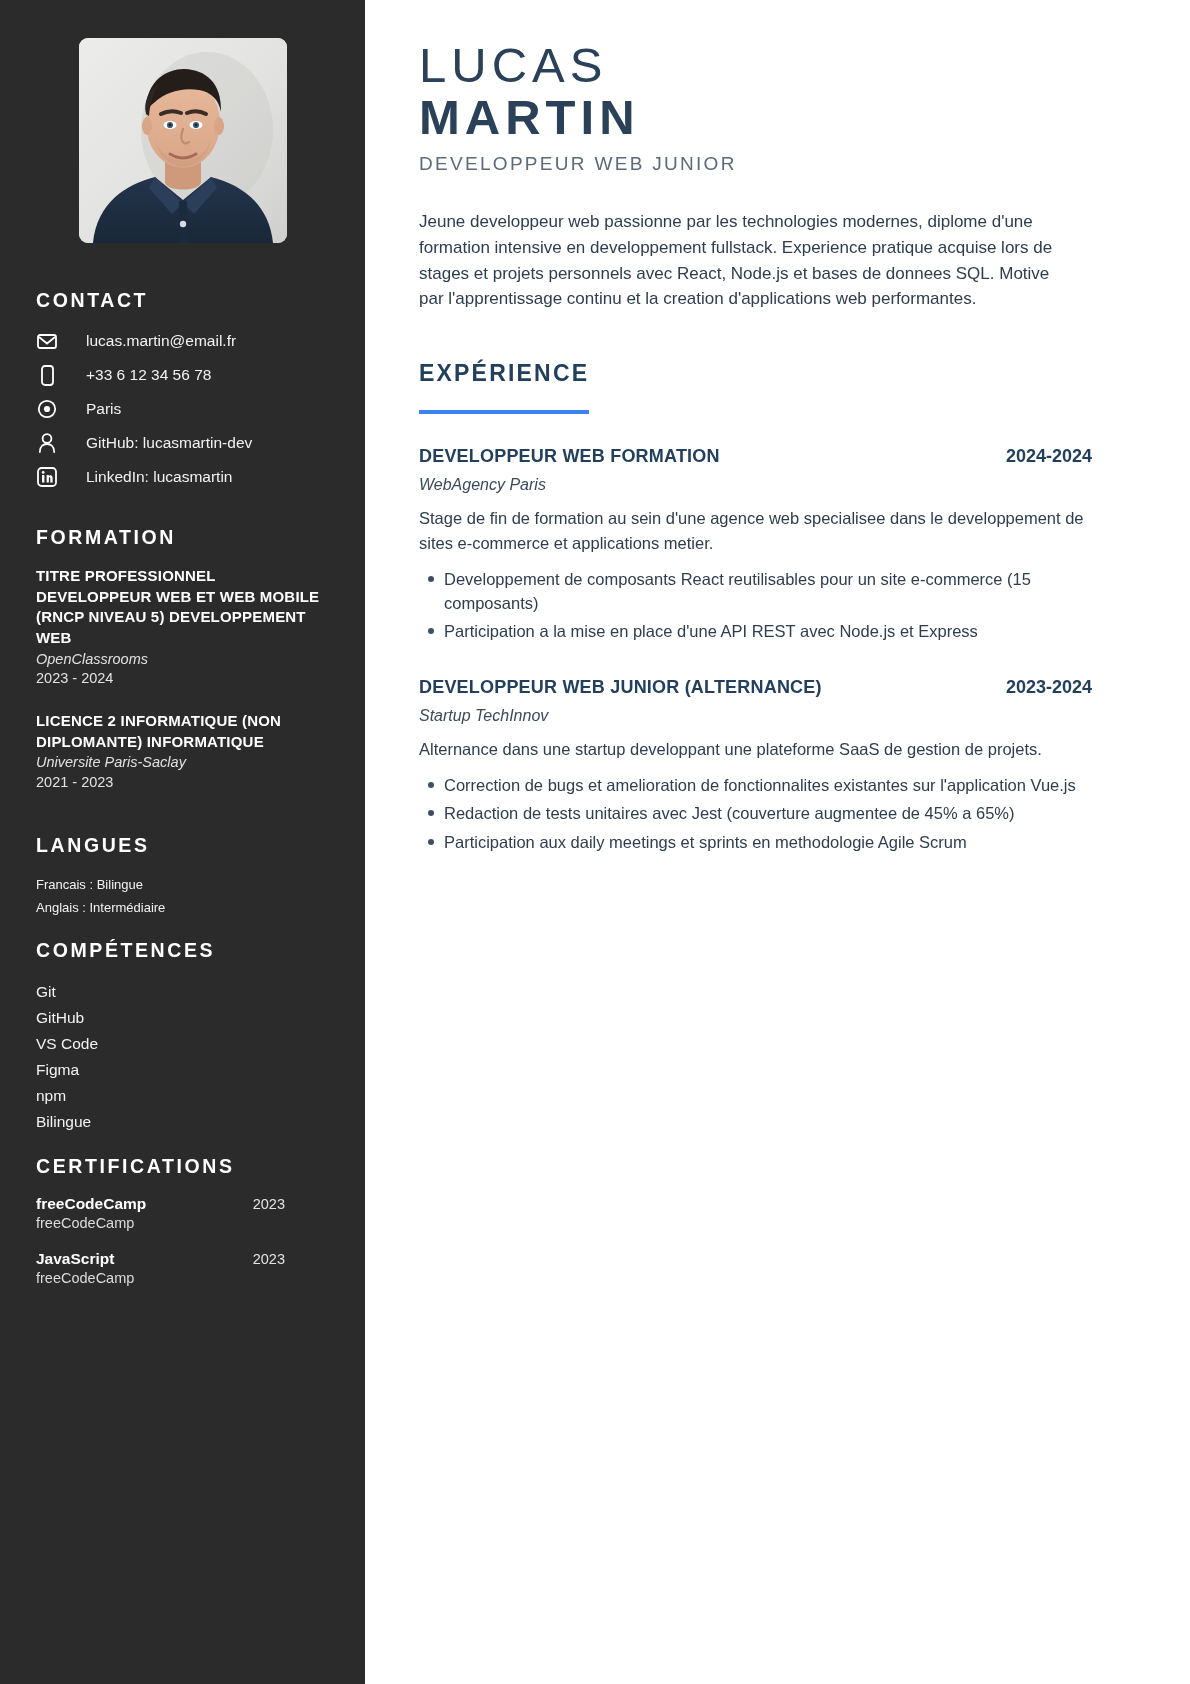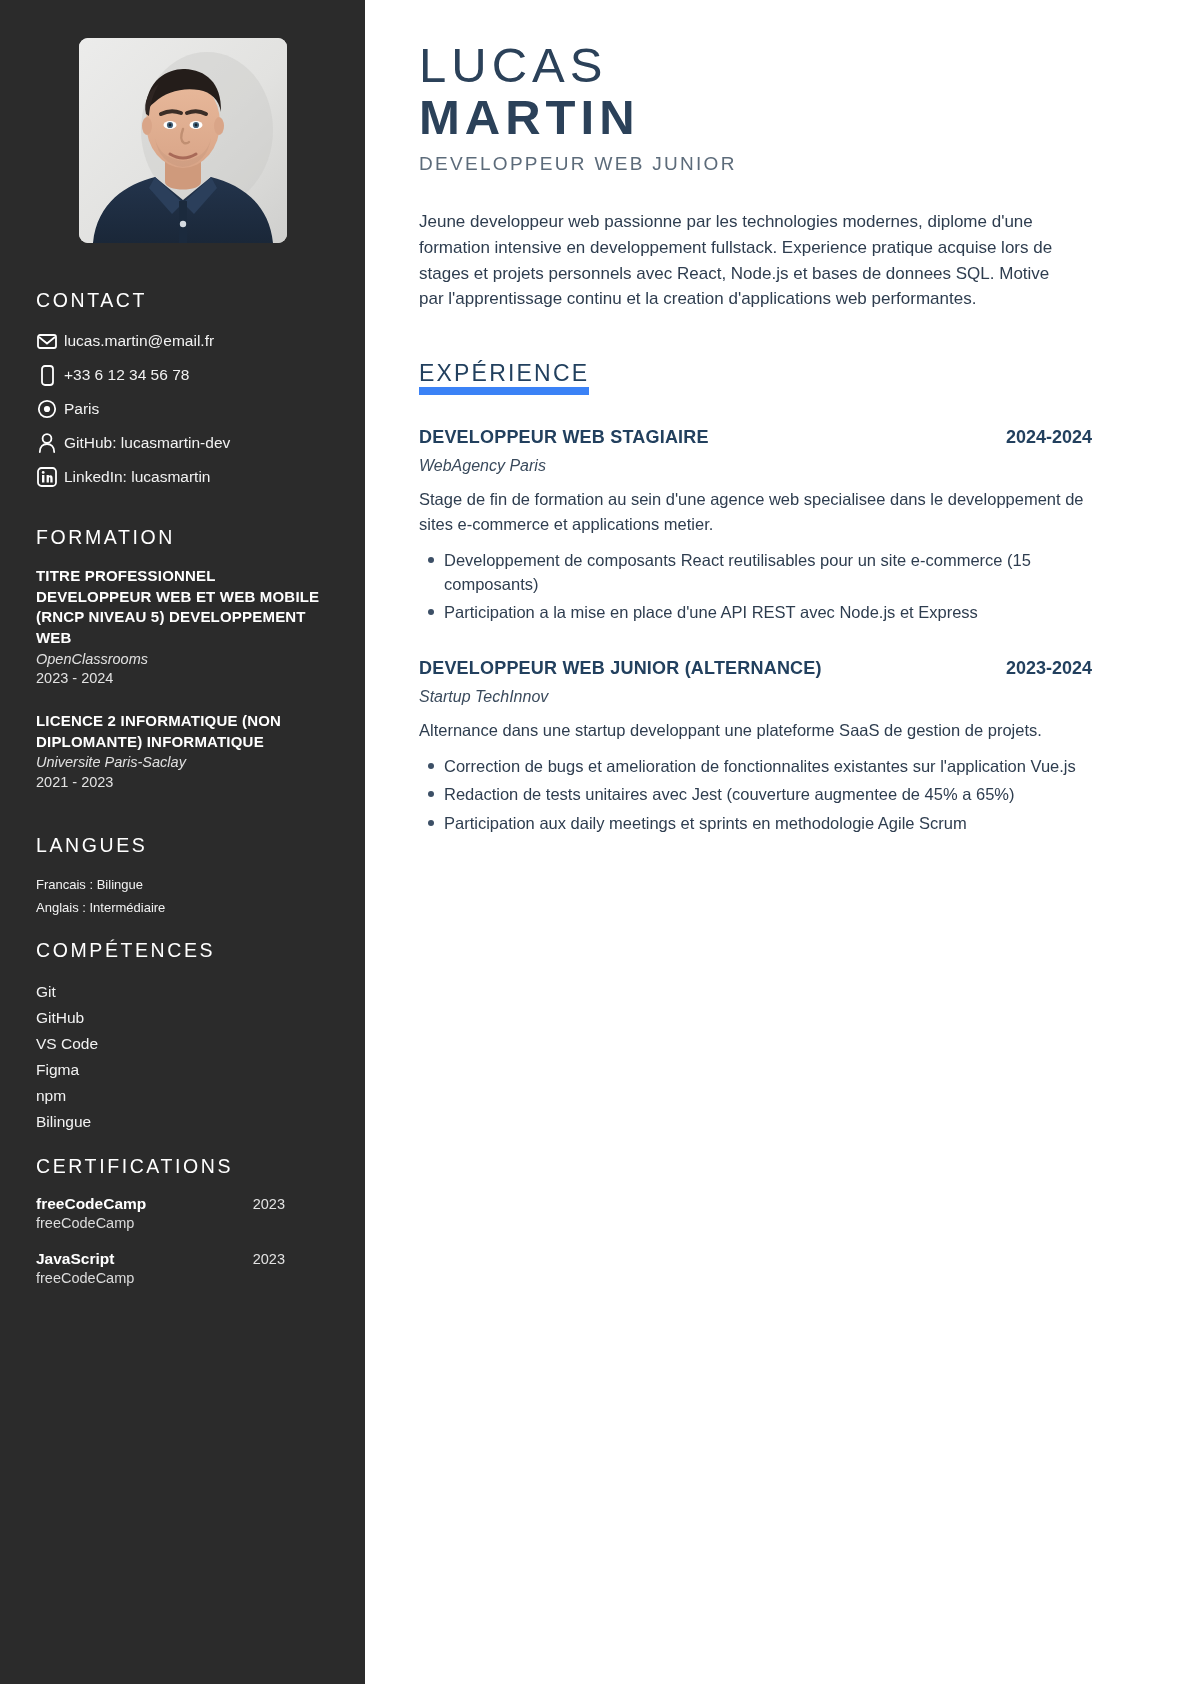--- a/index.html
+++ b/index.html
@@ -35,31 +35,31 @@
     margin: 0 auto 46px auto;
     border-radius: 9px;
     overflow: hidden;
     position: relative;
     background: #d8d8d6;
   }
   .photo-svg { display: block; width: 100%; height: 100%; }
 
   .side-heading {
     font-size: 19.5px;
-    font-weight: normal;
+    font-weight: bold;
     letter-spacing: 2.6px;
     color: #ffffff;
     margin-bottom: 17px;
   }
 
   .contact-list { margin-bottom: 37px; }
   .contact-row {
     display: flex;
     align-items: center;
-    gap: 6px;
+    gap: 28px;
     margin-bottom: 10px;
     min-height: 24px;
   }
   .contact-icon {
     width: 22px; height: 22px;
     display: flex; align-items: center; justify-content: center;
     flex: 0 0 22px;
   }
   .contact-icon svg { display: block; }
   .contact-text {
@@ -156,26 +156,26 @@
     margin-top: 34px;
     font-size: 17px;
     line-height: 1.52;
     color: #2e3d4f;
     max-width: 655px;
   }
 
   .main-heading {
     display: inline-block;
     font-size: 23px;
-    font-weight: normal;
+    font-weight: bold;
     letter-spacing: 2.2px;
     color: #22405e;
     margin-top: 48px;
-    padding-bottom: 0;
-    border-bottom: 8px solid #3b82f6;
+    padding-bottom: 23px;
+    border-bottom: 4px solid #3b82f6;
   }
 
   .exp-entry { margin-top: 34px; }
   .exp-entry.first { margin-top: 32px; }
 
   .exp-top {
     display: flex;
     justify-content: space-between;
     align-items: baseline;
     gap: 20px;
@@ -410,21 +410,21 @@
     </div>
     <div class="job-title">DEVELOPPEUR WEB JUNIOR</div>
 
     <p class="summary">Jeune developpeur web passionne par les technologies modernes, diplome d'une formation intensive en developpement fullstack. Experience pratique acquise lors de stages et projets personnels avec React, Node.js et bases de donnees SQL. Motive par l'apprentissage continu et la creation d'applications web performantes.</p>
 
     <div class="main-heading">EXPÉRIENCE</div>
 
     
     <div class="exp-entry first">
       <div class="exp-top">
-        <span class="exp-role">DEVELOPPEUR WEB STAGIAIRE</span>
+        <span class="exp-role">DEVELOPPEUR WEB FORMATION</span>
         <span class="exp-dates">2024-2024</span>
       </div>
       <div class="exp-company">WebAgency Paris</div>
       <div class="exp-desc">Stage de fin de formation au sein d'une agence web specialisee dans le developpement de sites e-commerce et applications metier.</div>
       <ul class="exp-bullets">
         <li>Developpement de composants React reutilisables pour un site e-commerce (15 composants)</li>
         <li>Participation a la mise en place d'une API REST avec Node.js et Express</li>
       </ul>
     </div>
 

